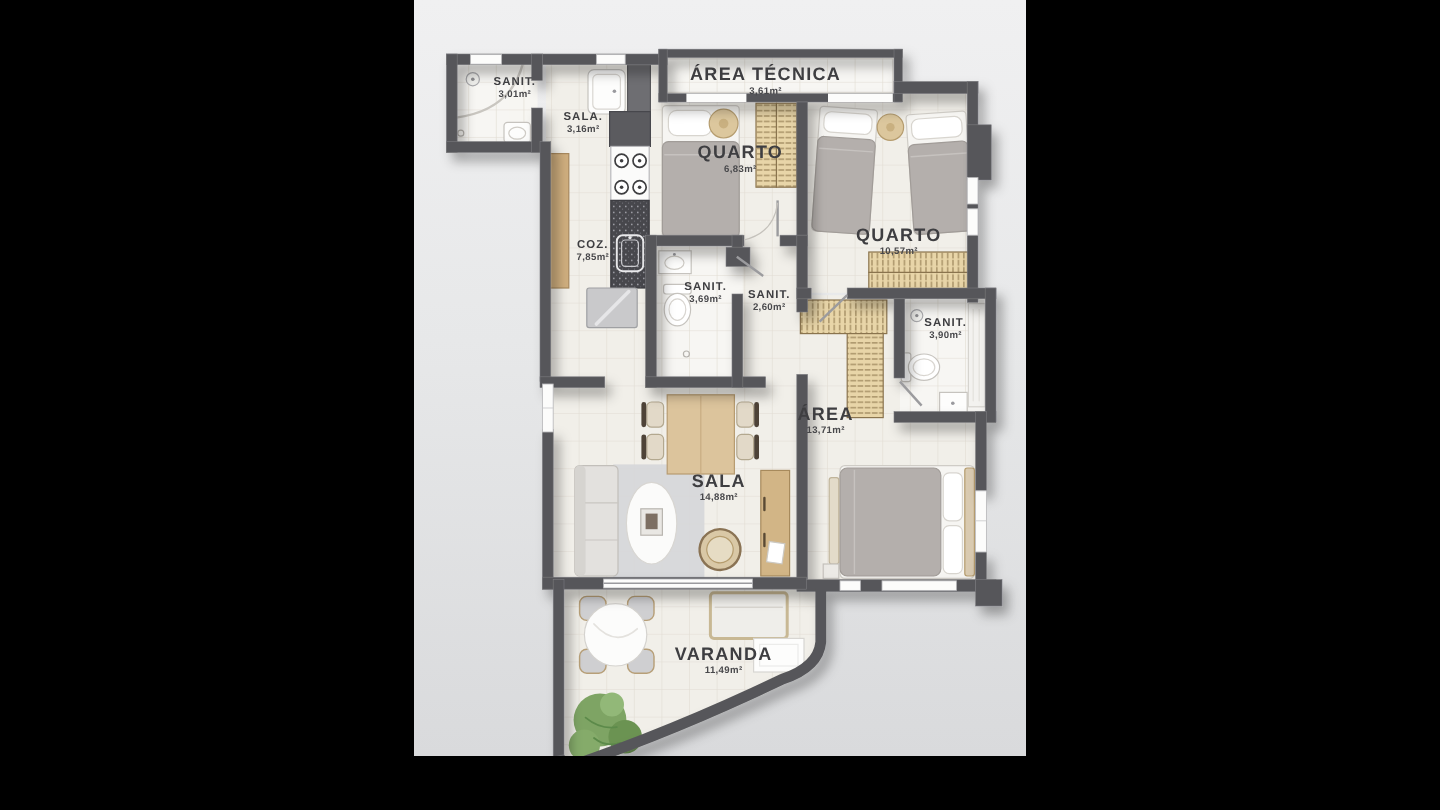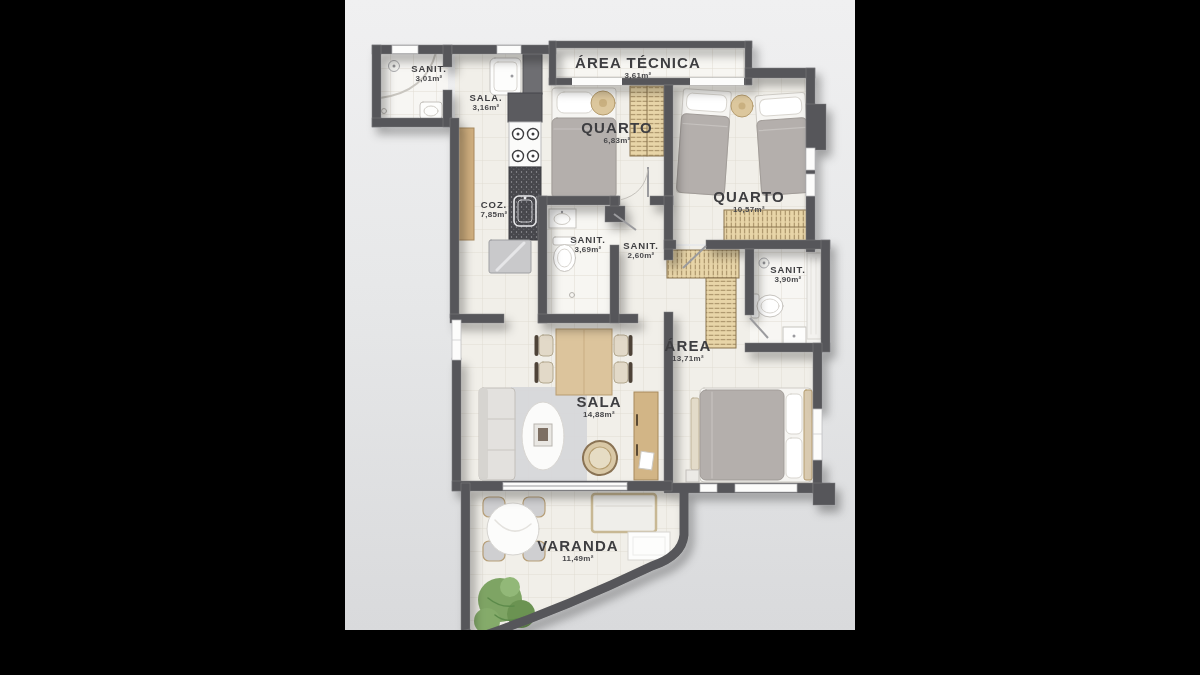--- a/index.html
+++ b/index.html
@@ -395,21 +395,21 @@
       <span class="rarea">3,90m²</span>
     </div>
     <div class="room-label" style="left:688px;top:338px">
       <span class="rname">ÁREA</span>
       <span class="rarea">13,71m²</span>
     </div>
     <div class="room-label" style="left:599px;top:394px">
       <span class="rname">SALA</span>
       <span class="rarea">14,88m²</span>
     </div>
-    <div class="room-label" style="left:578px;top:538px">
+    <div class="room-label" style="left:603px;top:538px">
       <span class="rname">VARANDA</span>
       <span class="rarea">11,49m²</span>
     </div>
   </div>
 
   <div class="letterbox left"></div>
   <div class="letterbox right"></div>
 </div>
 
 </body></html>

